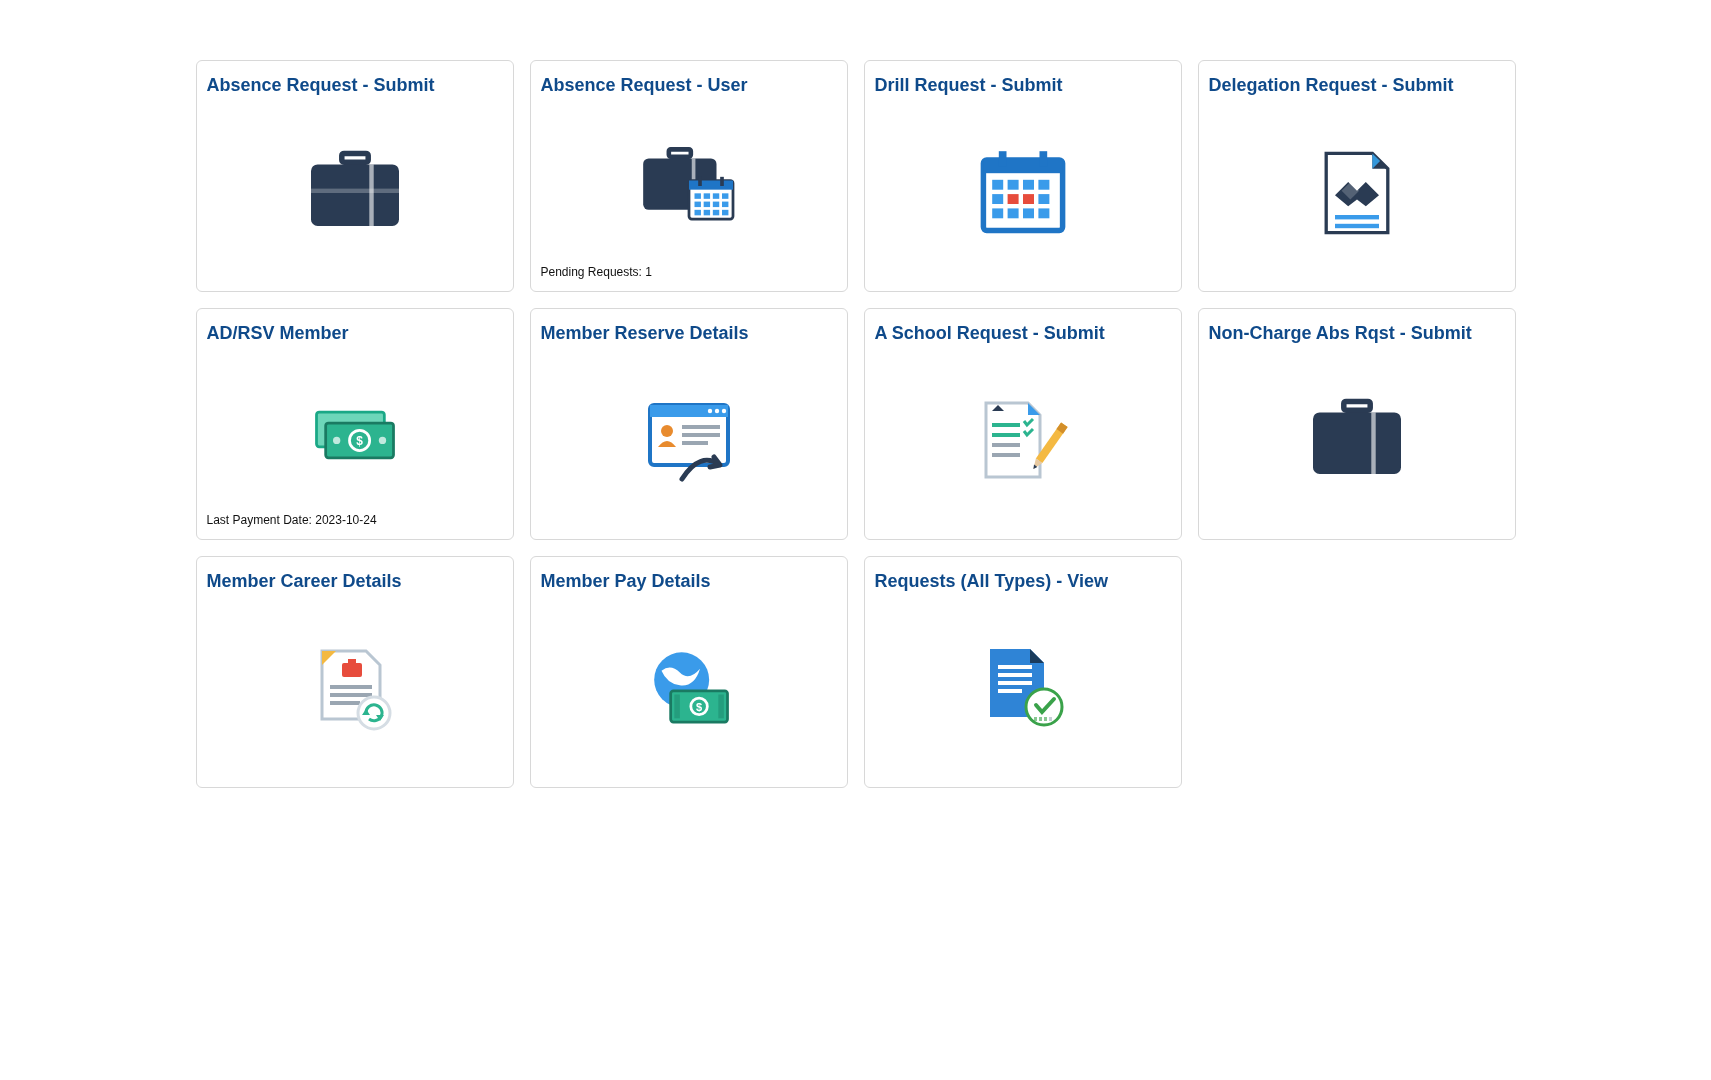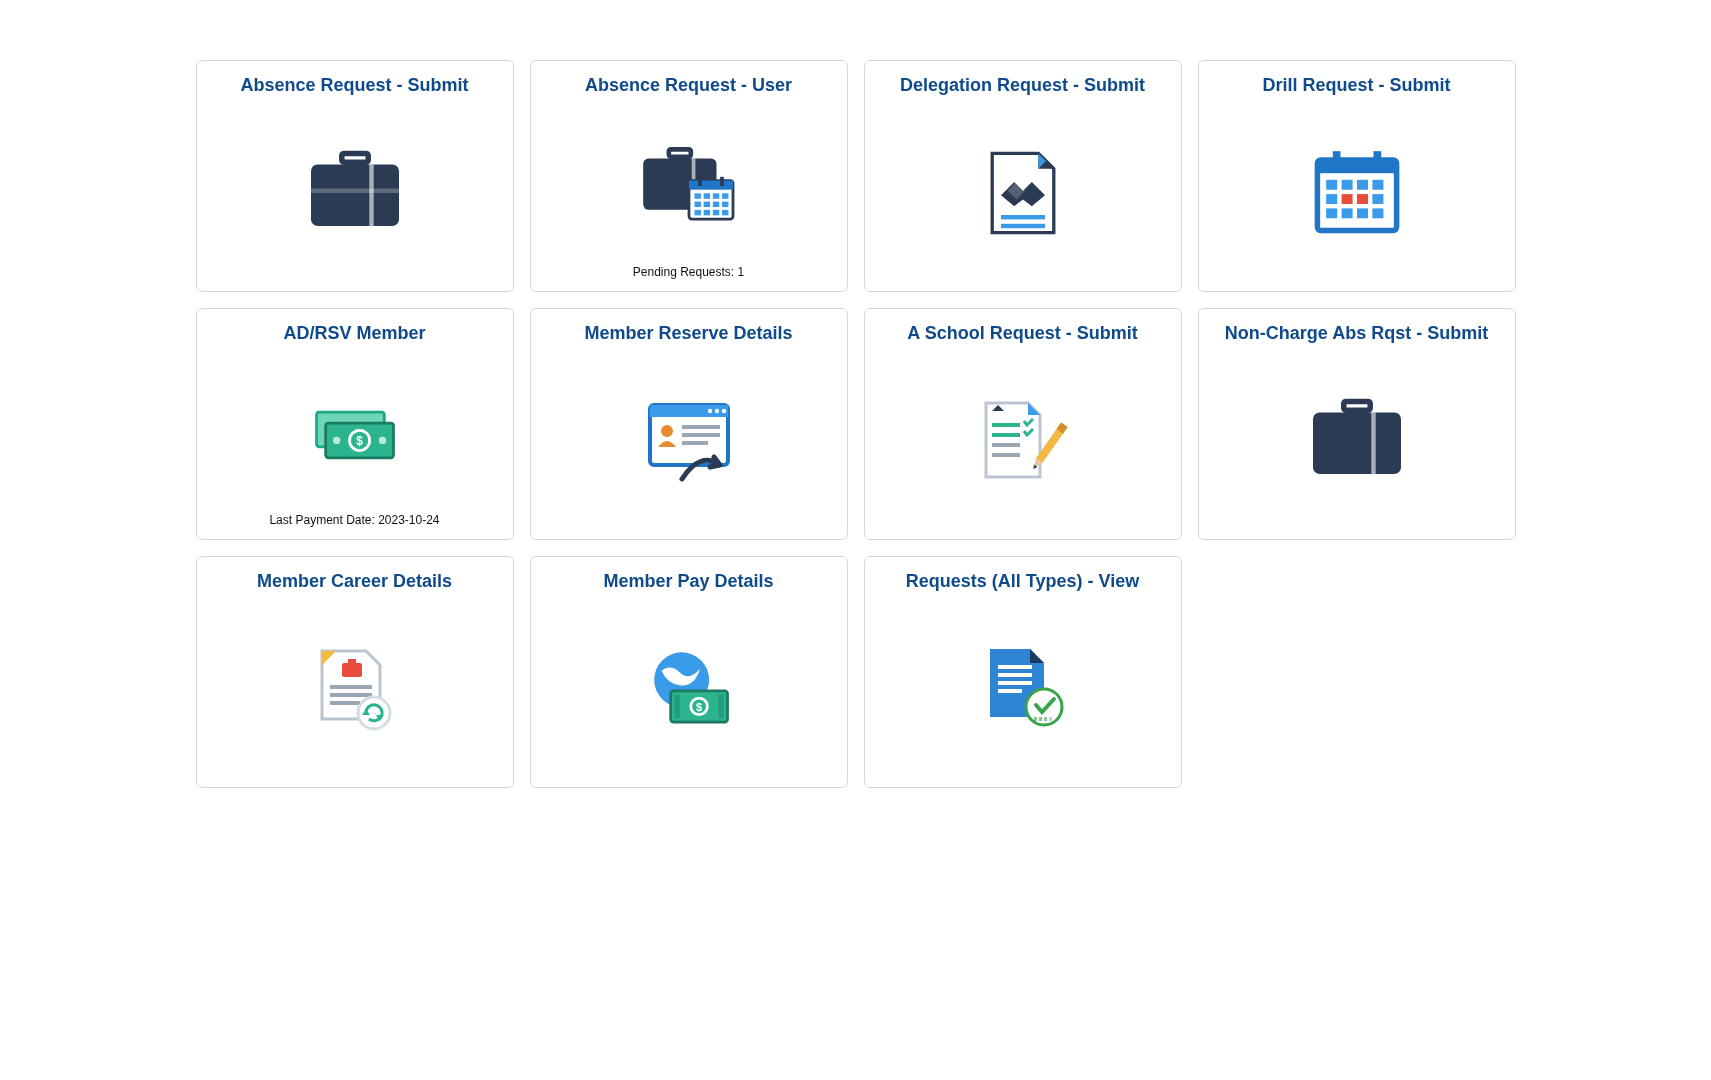--- a/index.html
+++ b/index.html
@@ -16,21 +16,21 @@
     max-width: 1320px;
     margin: 0 auto;
   }
   .tile {
     border: 1px solid #d8d8d8;
     border-radius: 6px;
     background: #fff;
     height: 232px;
     display: flex;
     flex-direction: column;
-    align-items: center;
+    align-items: flex-start;
     padding: 14px 10px 10px 10px;
     cursor: pointer;
   }
   .tile-title {
     color: #0f4a8a;
     font-weight: 700;
     font-size: 18px;
     text-align: center;
     margin-bottom: 10px;
   }
@@ -92,38 +92,20 @@
             <rect x="76" y="76" width="7" height="6"></rect>
             <rect x="86" y="76" width="7" height="6"></rect>
             <rect x="96" y="76" width="7" height="6"></rect>
         </g>
       </svg>
     </div>
     <div class="tile-footer">Pending Requests: 1</div>
   </div>
 
   <div class="tile">
-    <div class="tile-title">Delegation Request - Submit</div>
-    <div class="tile-icon">
-      <svg viewBox="0 0 100 100">
-        <path d="M22 14 H64 L78 28 V86 H22 Z" fill="#fff" stroke="#2a3b53" stroke-width="3"></path>
-        <path d="M64 14 L78 28 H64 Z" fill="#2a3b53"></path>
-        <path d="M64 14 L64 28 L71 21 Z" fill="#3498db"></path>
-        <rect x="30" y="70" width="40" height="4" fill="#3a9bea"></rect>
-        <rect x="30" y="78" width="40" height="4" fill="#3a9bea"></rect>
-        <g transform="translate(50 44)">
-          <path d="M-20 8 L-8 -4 L0 4 L8 -4 L20 8 L8 18 L0 12 L-8 18 Z" fill="#2a3b53"></path>
-          <path d="M-14 4 L-6 -4 L2 4 L-6 12 Z" fill="#ffffff" opacity=".2"></path>
-        </g>
-      </svg>
-    </div>
-    <div class="tile-footer"></div>
-  </div>
-
-  <div class="tile">
     <div class="tile-title">Drill Request - Submit</div>
     <div class="tile-icon">
       <svg viewBox="0 0 100 100">
         <rect x="14" y="20" width="72" height="64" rx="3" fill="#fff" stroke="#1f75c6" stroke-width="5"></rect>
         <rect x="14" y="20" width="72" height="12" fill="#1f75c6"></rect>
         <rect x="28" y="12" width="7" height="14" fill="#1f75c6"></rect>
         <rect x="65" y="12" width="7" height="14" fill="#1f75c6"></rect>
         <g>
           <rect x="22" y="38" width="10" height="9" fill="#3a9bea"></rect>
             <rect x="36" y="38" width="10" height="9" fill="#3a9bea"></rect>
@@ -137,20 +119,38 @@
             <rect x="36" y="64" width="10" height="9" fill="#3a9bea"></rect>
             <rect x="50" y="64" width="10" height="9" fill="#3a9bea"></rect>
             <rect x="64" y="64" width="10" height="9" fill="#3a9bea"></rect>
         </g>
       </svg>
     </div>
     <div class="tile-footer"></div>
   </div>
 
   <div class="tile">
+    <div class="tile-title">Delegation Request - Submit</div>
+    <div class="tile-icon">
+      <svg viewBox="0 0 100 100">
+        <path d="M22 14 H64 L78 28 V86 H22 Z" fill="#fff" stroke="#2a3b53" stroke-width="3"></path>
+        <path d="M64 14 L78 28 H64 Z" fill="#2a3b53"></path>
+        <path d="M64 14 L64 28 L71 21 Z" fill="#3498db"></path>
+        <rect x="30" y="70" width="40" height="4" fill="#3a9bea"></rect>
+        <rect x="30" y="78" width="40" height="4" fill="#3a9bea"></rect>
+        <g transform="translate(50 44)">
+          <path d="M-20 8 L-8 -4 L0 4 L8 -4 L20 8 L8 18 L0 12 L-8 18 Z" fill="#2a3b53"></path>
+          <path d="M-14 4 L-6 -4 L2 4 L-6 12 Z" fill="#ffffff" opacity=".2"></path>
+        </g>
+      </svg>
+    </div>
+    <div class="tile-footer"></div>
+  </div>
+
+  <div class="tile">
     <div class="tile-title">AD/RSV Member</div>
     <div class="tile-icon">
       <svg viewBox="0 0 120 100">
         <rect x="18" y="26" width="74" height="38" rx="3" fill="#6dd6b9" stroke="#1aa886" stroke-width="3"></rect>
         <rect x="28" y="38" width="74" height="38" rx="3" fill="#2cb48f" stroke="#1a7a62" stroke-width="3"></rect>
         <circle cx="65" cy="57" r="11" fill="none" stroke="#fff" stroke-width="3"></circle>
         <text x="65" y="62" font-size="13" fill="#fff" text-anchor="middle" font-weight="bold">$</text>
         <circle cx="40" cy="57" r="4" fill="#fff" opacity=".7"></circle>
         <circle cx="90" cy="57" r="4" fill="#fff" opacity=".7"></circle>
       </svg>

